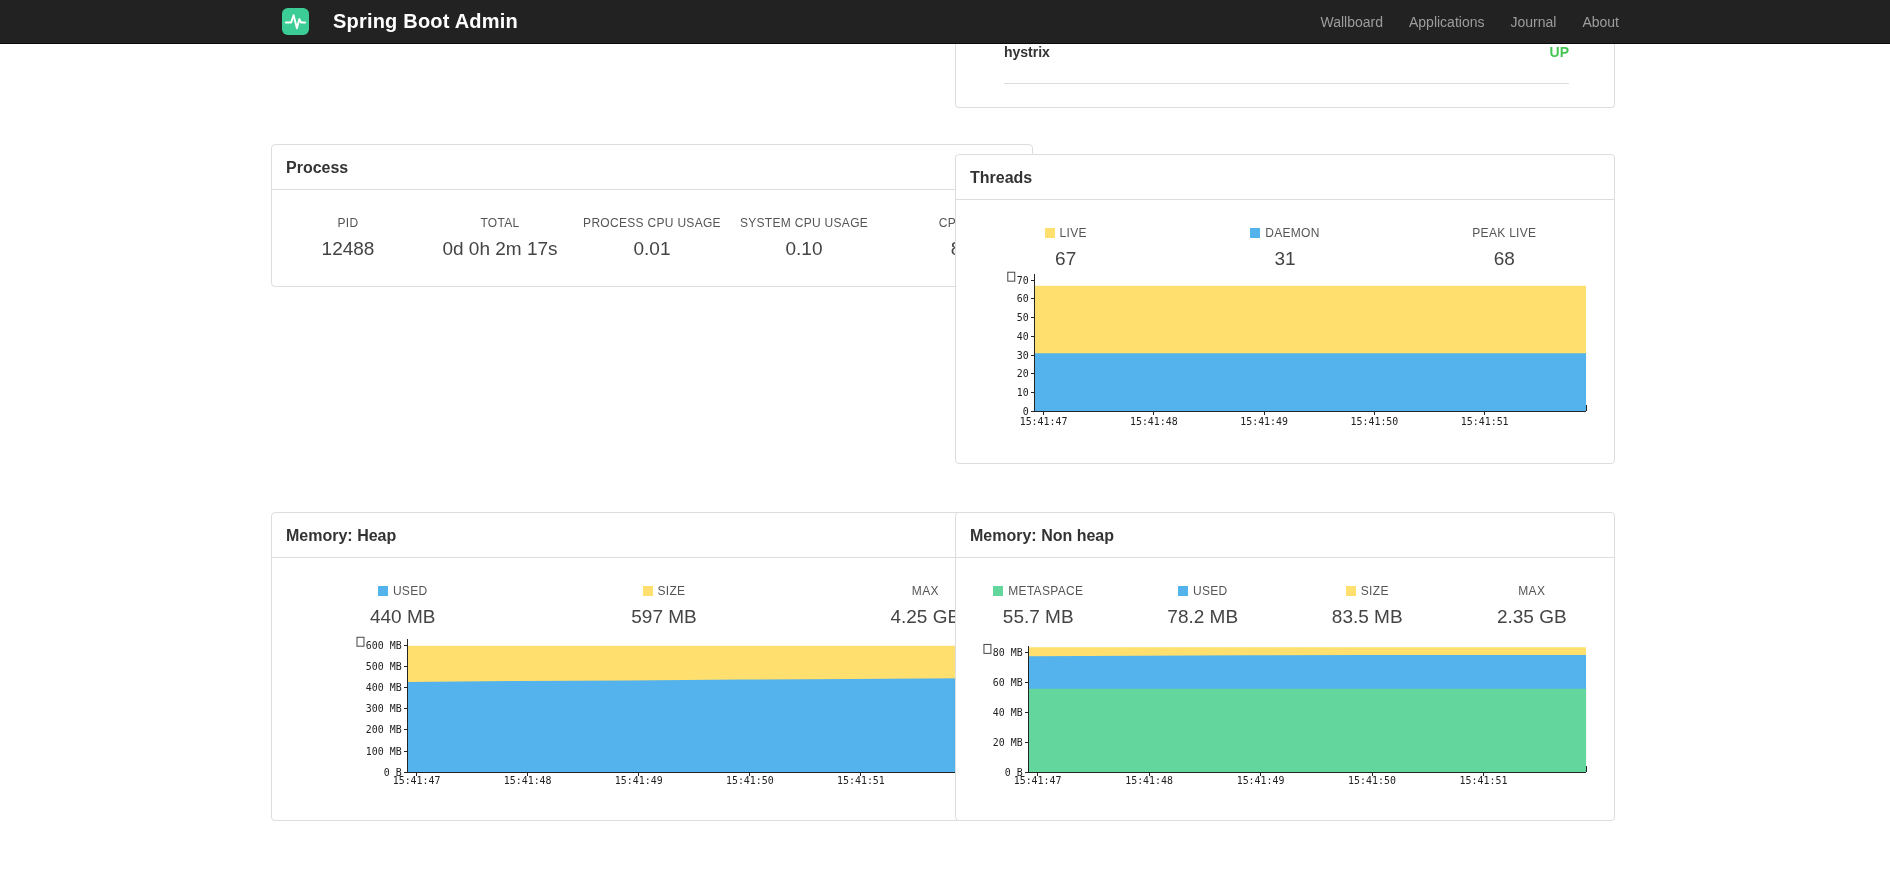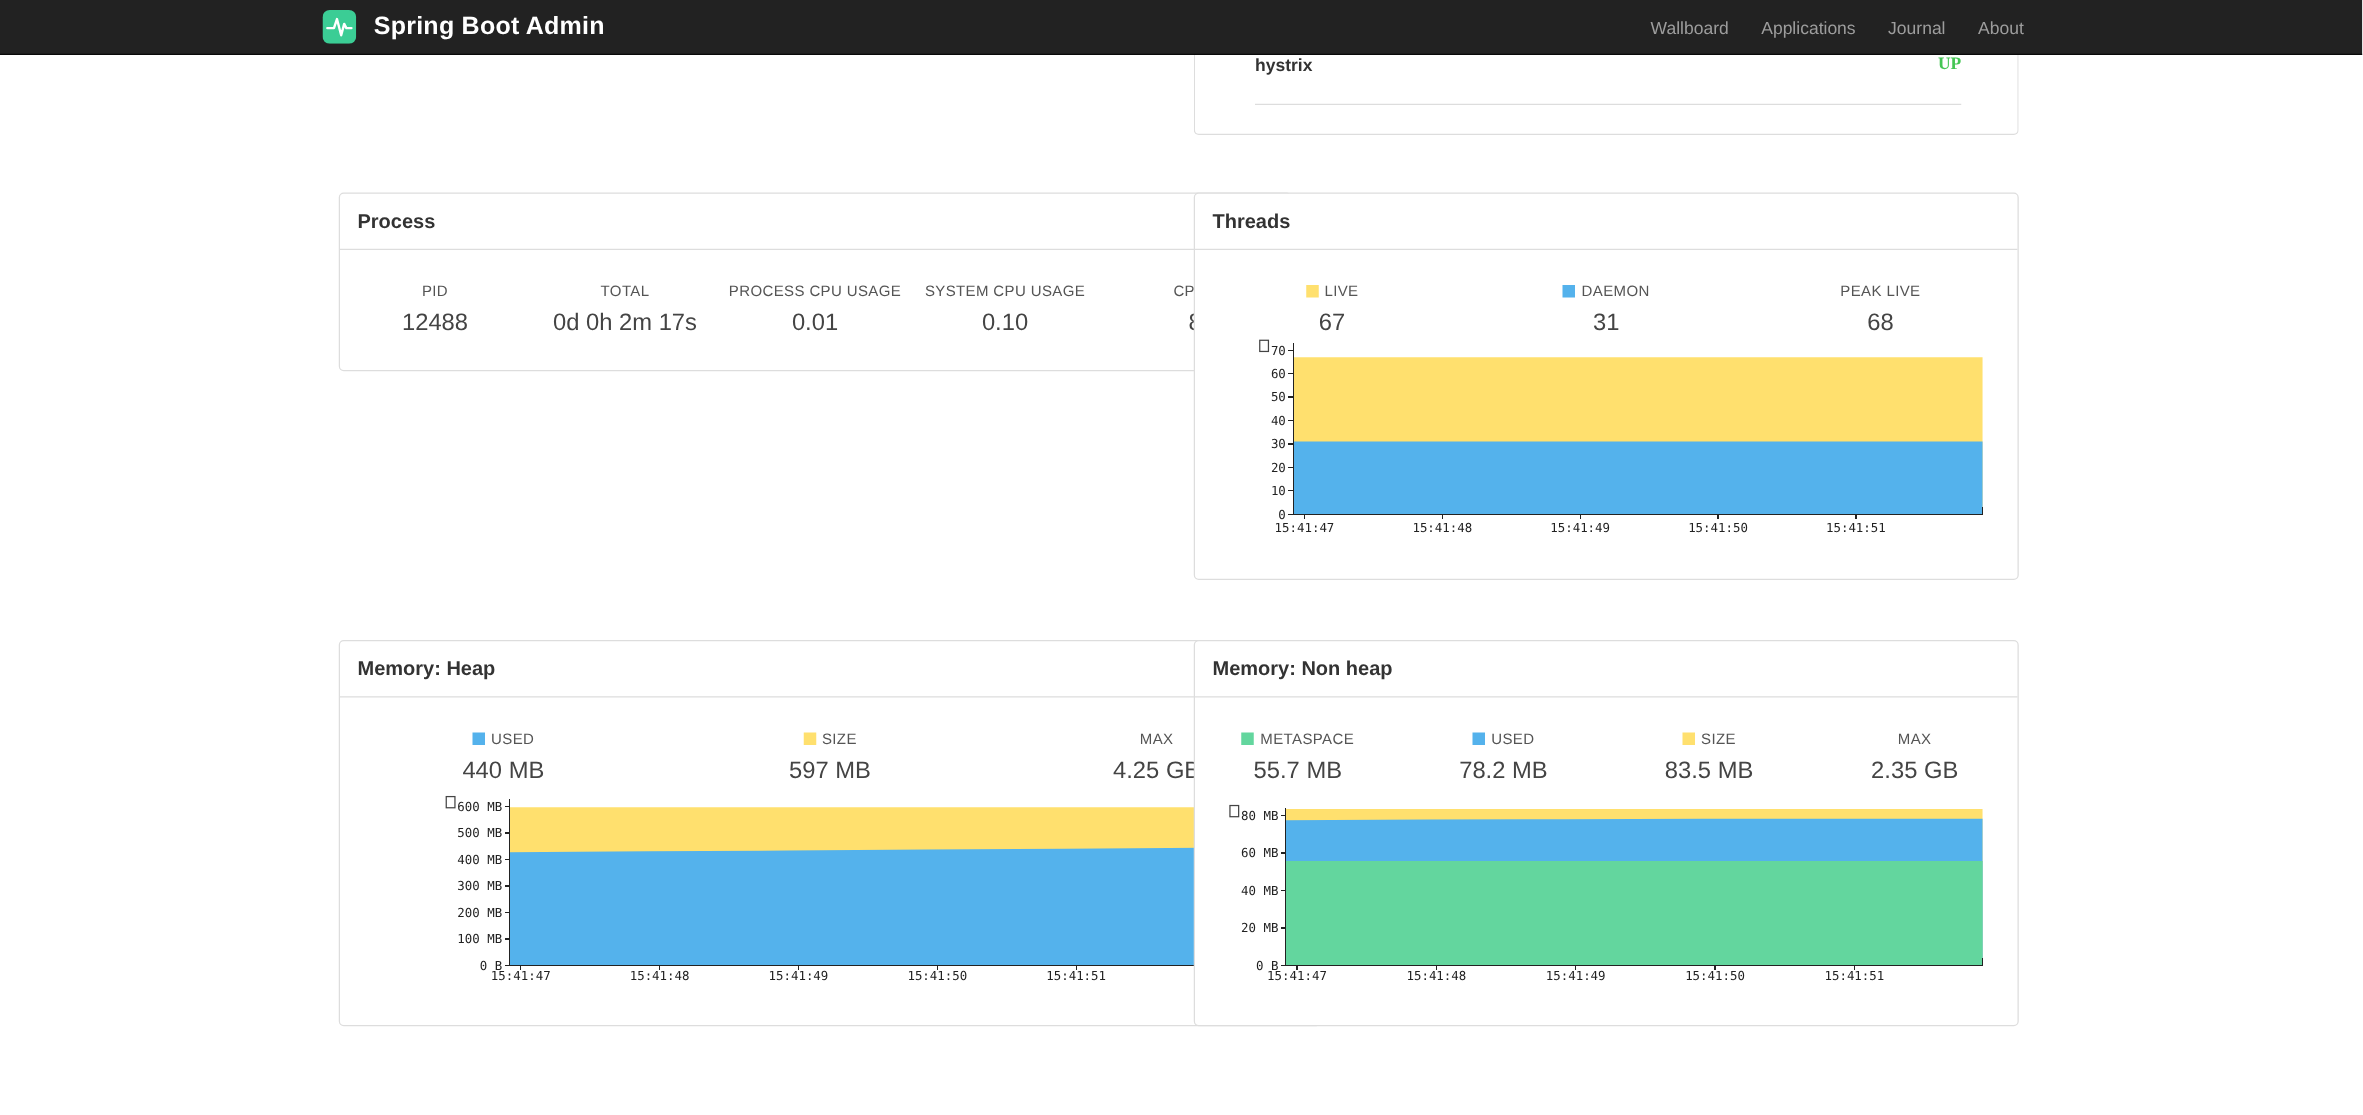--- a/index.html
+++ b/index.html
@@ -10,47 +10,47 @@
   }
   
   .navbar {
     position:absolute; top:0; left:0; right:0; height:44px;
     background:#222; border-bottom:1px solid #090909;
   }
   .nav-inner {
     width:1374px; margin:0 auto; height:100%;
     display:flex; align-items:center;
   }
-  .brand { display:flex; align-items:center; gap:14px; text-decoration:none; cursor:pointer; }
+  .brand { display:flex; align-items:center; gap:24px; text-decoration:none; cursor:pointer;margin-left:24px; }
   .brand-icon { width:27px; height:27px; display:block; }
   .brand-text { color:#fff; font-size:20px; font-weight:bold; letter-spacing:0.2px; }
   .nav-links { margin-left:auto; display:flex; }
   .nav-links a {
     color:#9d9d9d; font-size:14px; line-height:44px; padding:0 13px;
     text-decoration:none; cursor:pointer;
   }
   
   .panel {
     position:absolute; background:#fff;
     border:1px solid #ddd; border-radius:4px;
   }
   #p-hystrix { left:955px; top:44px; width:660px; height:64px; border-top:none; border-radius:0 0 4px 4px; }
-  #p-process { left:271px; top:154px; width:762px; height:143px; }
+  #p-process { left:271px; top:144px; width:762px; height:143px; }
   #p-gc      { left:271px; top:321px; width:662px; height:143px; }
   #p-threads { left:955px; top:154px; width:660px; height:310px; }
   #p-heap    { left:271px; top:512px; width:786px; height:309px; }
   #p-nonheap { left:955px; top:512px; width:660px; height:309px; }
 
   .app-row {
     margin:0 45px 0 48px; height:40px;
     display:flex; justify-content:space-between;
     border-bottom:1px solid #ddd; cursor:pointer;
   }
   .app-name { font-size:14px; font-weight:bold; color:#333; }
-  .app-status { font-size:14px; font-weight:bold;font-family:Liberation Serif, serif; }
+  .app-status { font-size:14px; font-weight:bold; }
 
   .panel-heading {
     padding:14px 14px 12px 14px; font-size:16px; font-weight:bold; color:#333;
     border-bottom:1px solid #ddd;
   }
   .stats { display:flex; padding-top:26px; }
   .stat { flex:1; text-align:center; }
   .stat-label { font-size:12px; color:#555; letter-spacing:0.3px; line-height:14px; white-space:nowrap; }
   .stat-value { font-size:19px; color:#444; margin-top:8px; white-space:nowrap; }
   .swatch { display:inline-block; width:10px; height:10px; margin-right:5px; vertical-align:-1px; }

